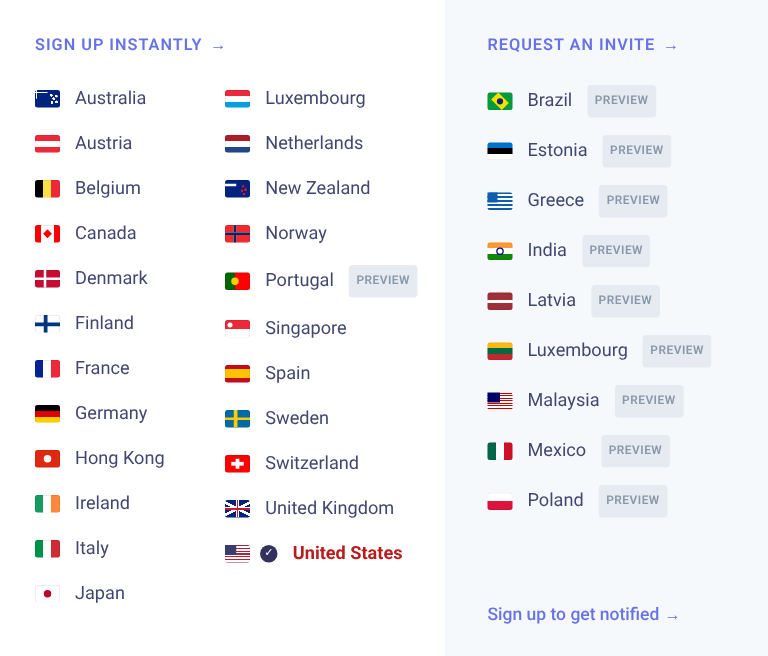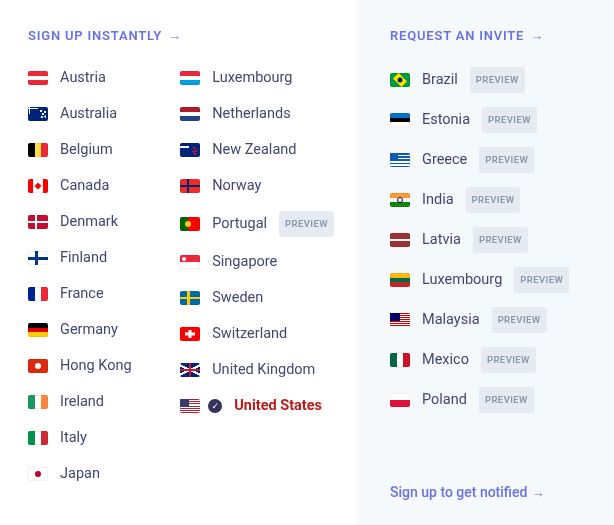--- a/index.html
+++ b/index.html
@@ -201,26 +201,26 @@
 <body>
 
 <div class="left-panel">
   <div class="section-heading">
     <span>SIGN UP INSTANTLY</span>
     <span class="arrow">→</span>
   </div>
   <div class="columns">
     <div class="col" id="col1">
         <div class="country">
+          <span class="flag flag-au"></span>
+          <span class="label">Australia</span>
+        </div>
+        <div class="country">
           <span class="flag flag-at"></span>
           <span class="label">Austria</span>
-        </div>
-        <div class="country">
-          <span class="flag flag-au"></span>
-          <span class="label">Australia</span>
         </div>
         <div class="country">
           <span class="flag flag-be"></span>
           <span class="label">Belgium</span>
         </div>
         <div class="country">
           <span class="flag flag-ca"></span>
           <span class="label">Canada</span>
         </div>
         <div class="country">
@@ -274,20 +274,24 @@
           <span class="label">Norway</span>
         </div>
         <div class="country">
           <span class="flag flag-pt"></span>
           <span class="label">Portugal</span>
           <span class="badge">PREVIEW</span>
         </div>
         <div class="country">
           <span class="flag flag-sg"></span>
           <span class="label">Singapore</span>
+        </div>
+        <div class="country">
+          <span class="flag flag-es"></span>
+          <span class="label">Spain</span>
         </div>
         <div class="country">
           <span class="flag flag-se"></span>
           <span class="label">Sweden</span>
         </div>
         <div class="country">
           <span class="flag flag-ch"></span>
           <span class="label">Switzerland</span>
         </div>
         <div class="country">

